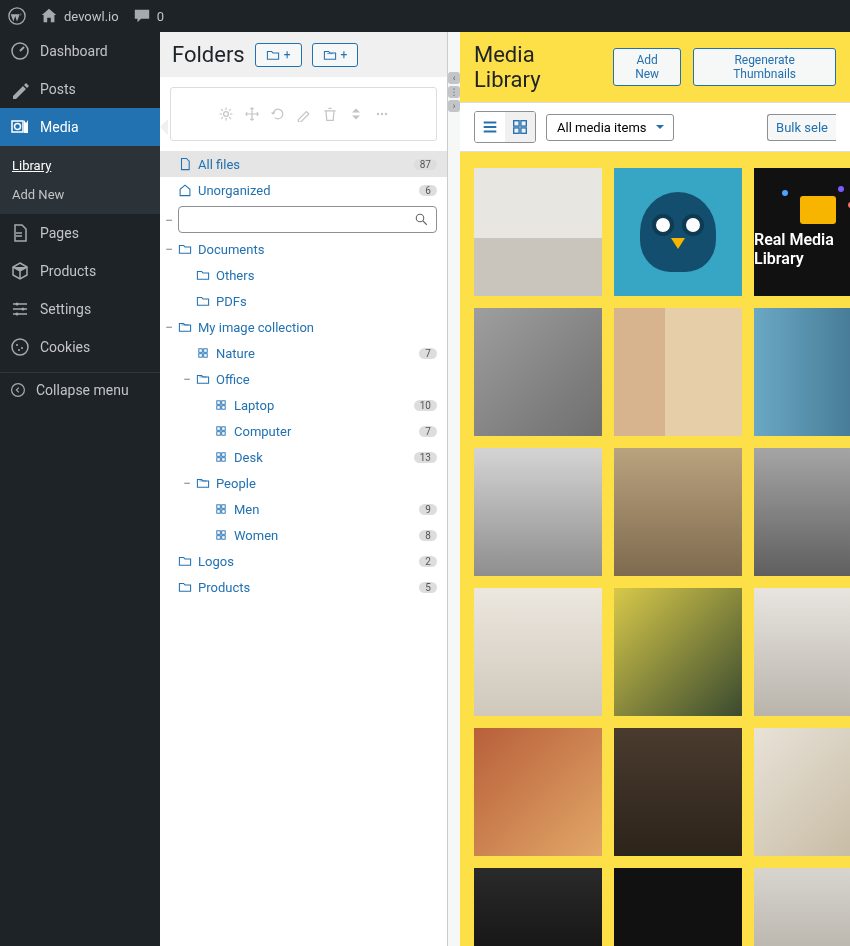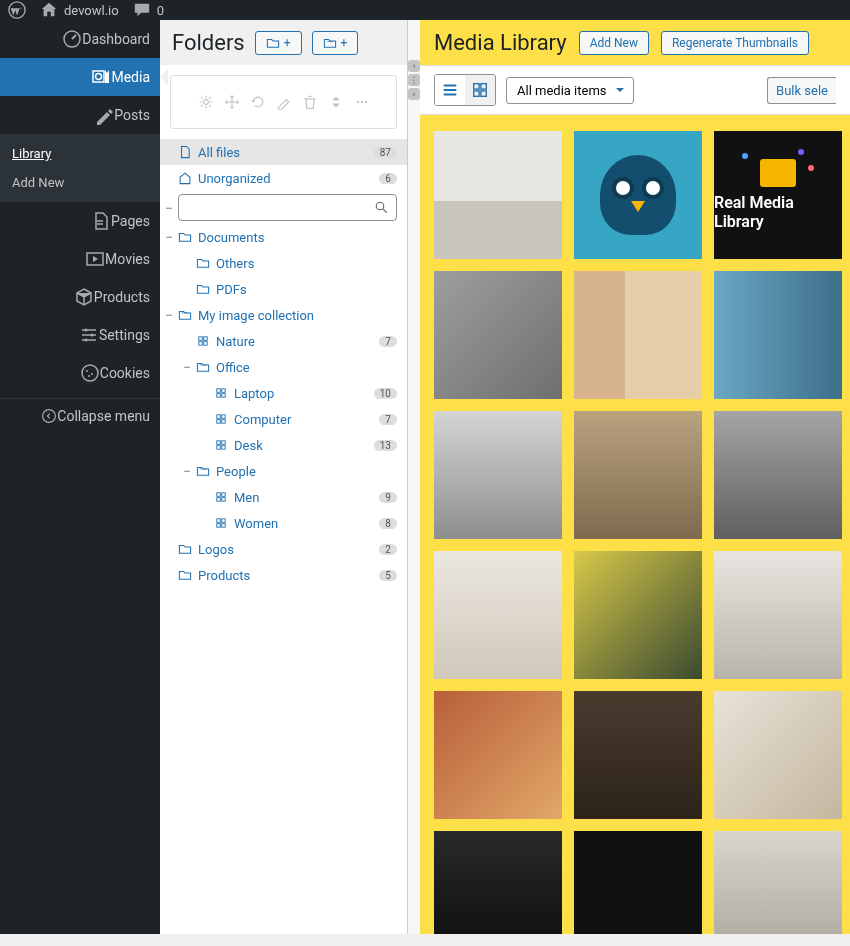--- a/index.html
+++ b/index.html
@@ -1,38 +1,38 @@
 <!DOCTYPE html>
 <html><head>
 <meta charset="utf-8">
 <style>
 * { margin: 0; padding: 0; box-sizing: border-box; font-family: -apple-system, BlinkMacSystemFont, "Segoe UI", Roboto, sans-serif; }
 body { width: 850px; height: 946px; overflow: hidden; background: #f0f0f1; }
 
-.adminbar { height: 20px; background: #1d2327; color: #c3c4c7; display: flex; align-items: center; padding: 0 8px; font-size: 13px; gap: 14px; }
+.adminbar { height: 32px; background: #1d2327; color: #c3c4c7; display: flex; align-items: center; padding: 0 8px; font-size: 13px; gap: 14px; }
 .adminbar .ab { display: flex; align-items: center; gap: 6px; cursor: pointer; }
 .adminbar svg { width: 18px; height: 18px; fill: #a7aaad; }
 
 .layout { display: flex; height: calc(100% - 32px); }
 
 .sidebar { width: 160px; background: #1d2327; color: #c3c4c7; font-size: 14px; }
-.sidebar .item { display: flex; align-items: center; padding: 9px 10px; cursor: pointer; justify-content: flex-end; }
+.sidebar .item { display: flex; align-items: center; gap: 10px; padding: 9px 10px; cursor: pointer; }
 .sidebar .item svg { width: 20px; height: 20px; fill: #a7aaad; flex-shrink: 0; }
 .sidebar .item.active { background: #2271b1; color: #fff; position: relative; }
 .sidebar .item.active svg { fill: #fff; }
 .sidebar .item.active::after { content: ""; position: absolute; right: -8px; top: 50%; transform: translateY(-50%); border: 8px solid transparent; border-right-color: #f0f0f1; }
 .sidebar .sub { padding: 7px 12px; background: #2c3338; font-size: 13px; cursor: pointer; }
 .sidebar .sub.first { color: #fff; padding-top: 12px; text-decoration: underline; }
 .sidebar .sub.last { padding-bottom: 12px; }
 .sidebar .collapse { border-top: 1px solid #32373c; margin-top: 6px; }
 .sidebar .collapse svg { width: 16px; height: 16px; }
 
 .content { flex: 1; display: flex; background: #f6f7f7; overflow: hidden; }
 
-.folders { width: 248px; border-right: 1px solid #ccc; display: flex; flex-direction: column; background: #fff; }
+.folders { width: 288px; border-right: 1px solid #ccc; display: flex; flex-direction: column; background: #fff; }
 .folders-head { display: flex; align-items: center; gap: 10px; padding: 10px 12px; background: #f0f0f1; }
 .folders-title { font-size: 22px; font-weight: 400; color: #1d2327; }
 .btn { border: 1px solid #2271b1; color: #2271b1; background: #f6f7f7; border-radius: 3px; padding: 4px 10px; font-size: 12px; cursor: pointer; display: inline-flex; align-items: center; gap: 4px; }
 .btn svg { width: 14px; height: 14px; fill: #2271b1; }
 
 .folders-toolbar { display: flex; justify-content: center; gap: 10px; padding: 18px 10px; margin: 10px; border: 1px solid #ddd; border-radius: 3px; }
 .folders-toolbar svg { width: 16px; height: 16px; fill: #c3c4c7; cursor: pointer; }
 
 .tree { flex: 1; overflow-y: auto; font-size: 13px; }
 .tree .row { display: flex; align-items: center; padding: 3px 10px 3px 0; cursor: pointer; color: #2271b1; }
@@ -107,49 +107,42 @@
 
 <div class="layout">
   <div class="sidebar">
     <div class="item">
         <svg viewBox="0 0 20 20">
           <circle cx="10" cy="10" r="8" fill="none" stroke="#a7aaad" stroke-width="1.5"></circle>
           <path d="M10 10l4-4" stroke="#a7aaad" stroke-width="2"></path>
         </svg>
         <span>Dashboard</span>
       </div>
+    <div class="item">
+        <svg viewBox="0 0 20 20">
+          <path d="M3 17L13 7l3 3L6 20H3v-3zM14 6l2-2 3 3-2 2z"></path>
+        </svg>
+        <span>Posts</span>
+      </div>
     <div class="item active">
         <svg viewBox="0 0 20 20">
           <path d="M2 4h11v11H2z" fill="none" stroke="#fff" stroke-width="1.5"></path>
           <circle cx="7.5" cy="9.5" r="3" fill="none" stroke="#fff" stroke-width="1.5"></circle>
           <path d="M14 3l2 3 2-3v13h-4z"></path>
         </svg>
         <span>Media</span>
       </div>
-    <div class="item">
-        <svg viewBox="0 0 20 20">
-          <path d="M3 17L13 7l3 3L6 20H3v-3zM14 6l2-2 3 3-2 2z"></path>
-        </svg>
-        <span>Posts</span>
-      </div>
     <div class="sub first"><span>Library</span></div>
     <div class="sub last"><span>Add New</span></div>
     <div class="item">
         <svg viewBox="0 0 20 20">
           <path d="M5 2h7l4 4v12H5z" fill="none" stroke="#a7aaad" stroke-width="1.5"></path>
           <path d="M6 13h6M6 10h6" stroke="#a7aaad" stroke-width="1.5"></path>
         </svg>
         <span>Pages</span>
-      </div>
-    <div class="item">
-        <svg viewBox="0 0 20 20">
-          <rect x="2" y="4" width="16" height="12" fill="none" stroke="#a7aaad" stroke-width="1.5"></rect>
-          <path d="M8 7l5 3-5 3z"></path>
-        </svg>
-        <span>Movies</span>
       </div>
     <div class="item">
         <svg viewBox="0 0 20 20">
           <path d="M10 2l7 4v8l-7 4-7-4V6z" fill="none" stroke="#a7aaad" stroke-width="1.5"></path>
           <path d="M3 6l7 4 7-4M10 10v8" stroke="#a7aaad" stroke-width="1.5"></path>
         </svg>
         <span>Products</span>
       </div>
     <div class="item">
         <svg viewBox="0 0 20 20">

